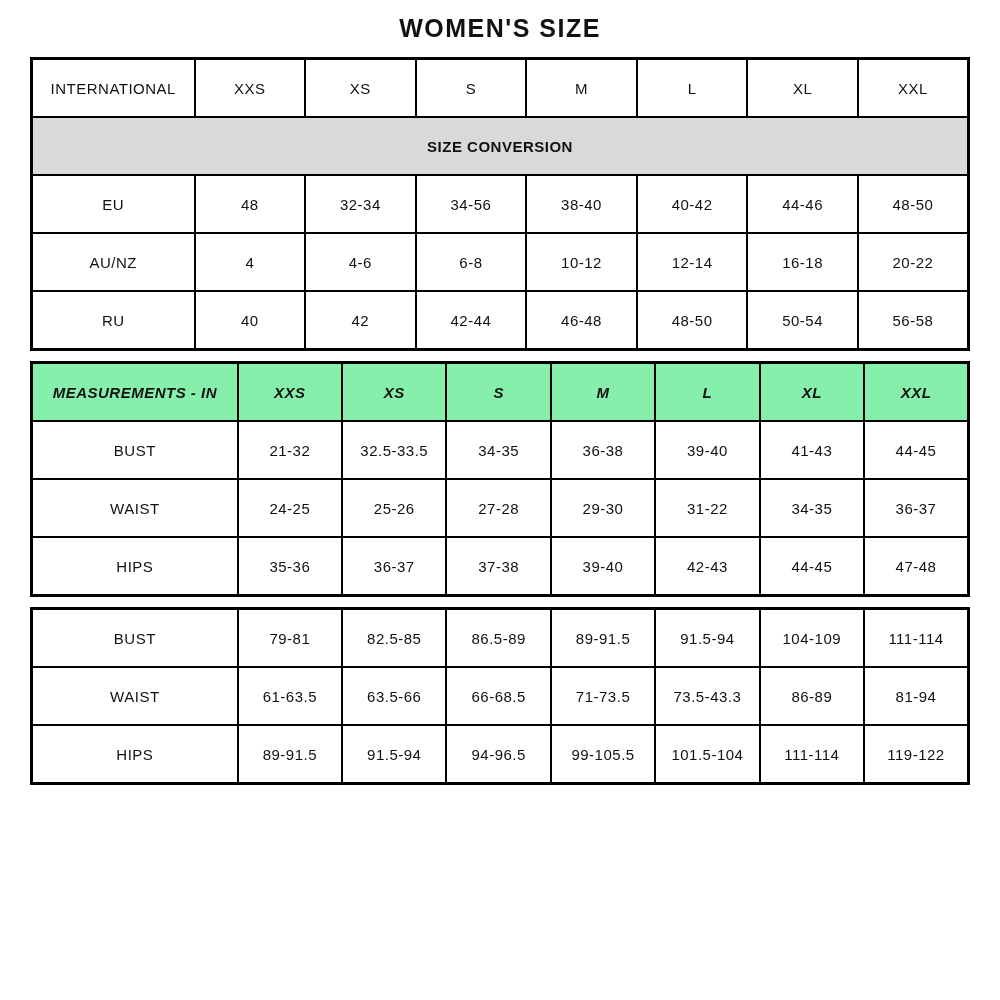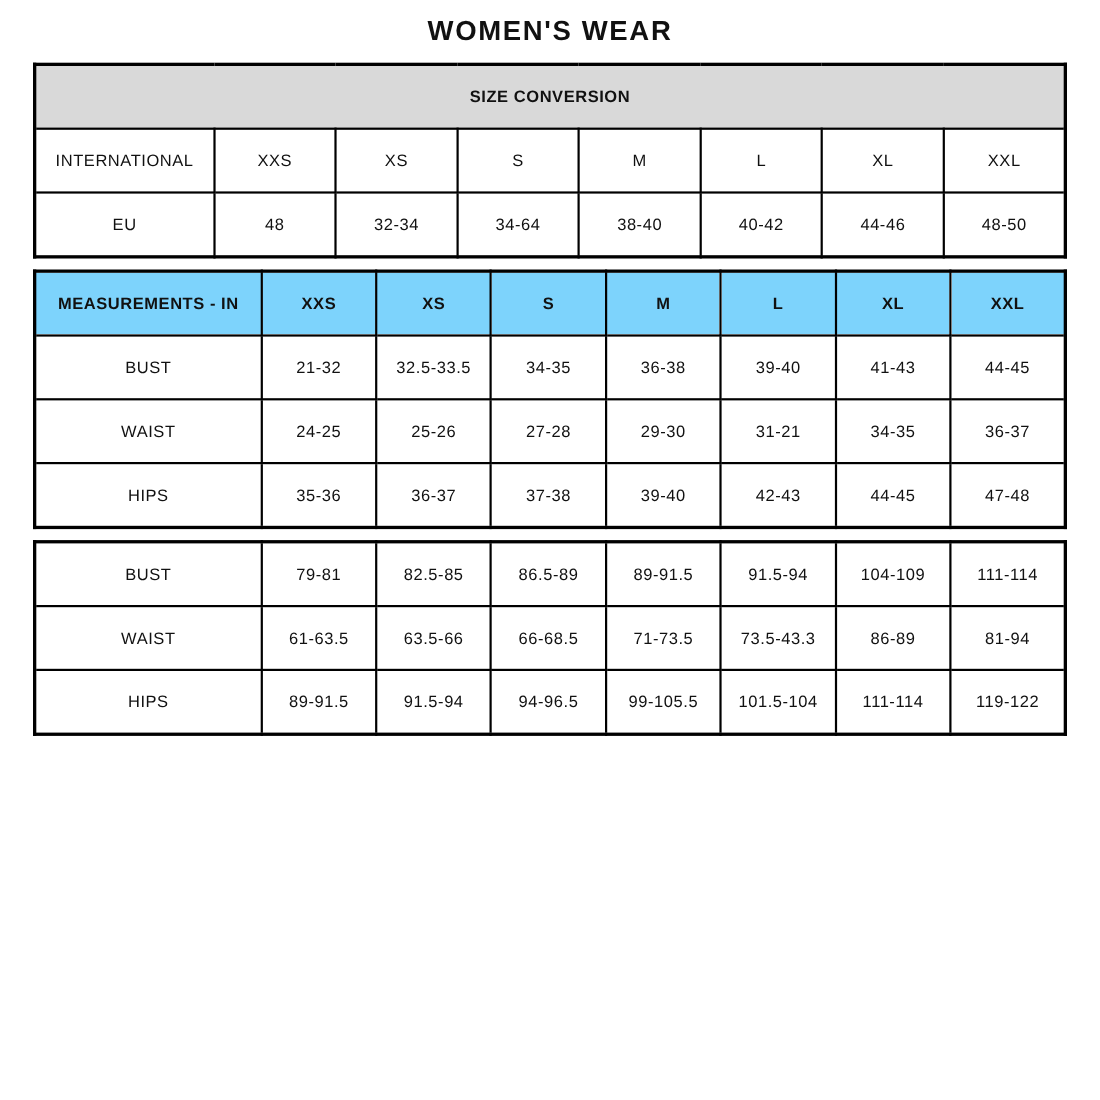--- a/index.html
+++ b/index.html
@@ -41,70 +41,91 @@
     overflow: hidden;
     white-space: nowrap;
   }
   td.t-title {
     background: #d9d9d9;
     font-weight: bold;
     font-size: 15px;
     letter-spacing: 1.2px;
   }
   td.hdr {
-    background: #7dd3fc;
+    background: #86efac;
     font-weight: bold;
+    font-style: italic;
   }
   td.val {
     font-size: 13px;
     letter-spacing: 0.3px;
     margin-left: 48px;
   }
 </style>
 </head>
 <body>
 
 <div class="page">
 
-  <div class="page-title">WOMEN'S WEAR</div>
+  <div class="page-title">WOMEN'S SIZE</div>
 
   <table class="sizes">
     <colgroup>
       <col style="width:17.4%">
         <col style="width:11.8%">
         <col style="width:11.8%">
         <col style="width:11.8%">
         <col style="width:11.8%">
         <col style="width:11.8%">
         <col style="width:11.8%">
         <col style="width:11.8%">
     </colgroup>
     <tbody>
-      <tr>
-        <td class="t-title" colspan="8">SIZE CONVERSION</td>
-      </tr>
       <tr>
         <td>INTERNATIONAL</td>
         <td>XXS</td>
         <td>XS</td>
         <td>S</td>
         <td>M</td>
         <td>L</td>
         <td>XL</td>
         <td>XXL</td>
       </tr>
       <tr>
+        <td class="t-title" colspan="8">SIZE CONVERSION</td>
+      </tr>
+      <tr>
         <td>EU</td>
         <td>48</td>
         <td>32-34</td>
-        <td>34-64</td>
+        <td>34-56</td>
         <td>38-40</td>
         <td>40-42</td>
         <td>44-46</td>
         <td>48-50</td>
+      </tr>
+      <tr>
+        <td>AU/NZ</td>
+        <td>4</td>
+        <td>4-6</td>
+        <td>6-8</td>
+        <td>10-12</td>
+        <td>12-14</td>
+        <td>16-18</td>
+        <td>20-22</td>
+      </tr>
+      <tr>
+        <td>RU</td>
+        <td>40</td>
+        <td>42</td>
+        <td>42-44</td>
+        <td>46-48</td>
+        <td>48-50</td>
+        <td>50-54</td>
+        <td>56-58</td>
       </tr>
     </tbody>
   </table>
 
   <table class="sizes">
     <colgroup>
       <col style="width:22%">
         <col style="width:11.14%">
         <col style="width:11.14%">
         <col style="width:11.14%">
@@ -133,21 +154,21 @@
         <td class="val">39-40</td>
         <td class="val">41-43</td>
         <td class="val">44-45</td>
       </tr>
       <tr>
         <td>WAIST</td>
         <td class="val">24-25</td>
         <td class="val">25-26</td>
         <td class="val">27-28</td>
         <td class="val">29-30</td>
-        <td class="val">31-21</td>
+        <td class="val">31-22</td>
         <td class="val">34-35</td>
         <td class="val">36-37</td>
       </tr>
       <tr>
         <td>HIPS</td>
         <td class="val">35-36</td>
         <td class="val">36-37</td>
         <td class="val">37-38</td>
         <td class="val">39-40</td>
         <td class="val">42-43</td>

